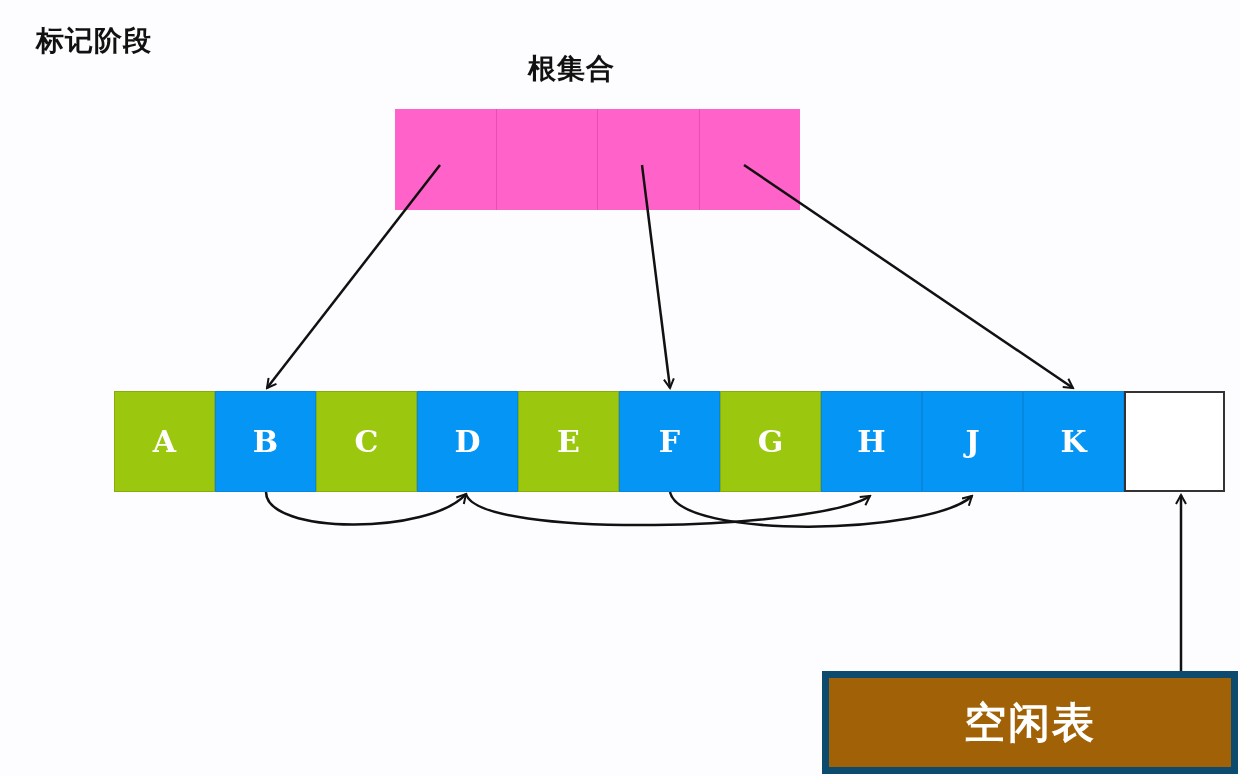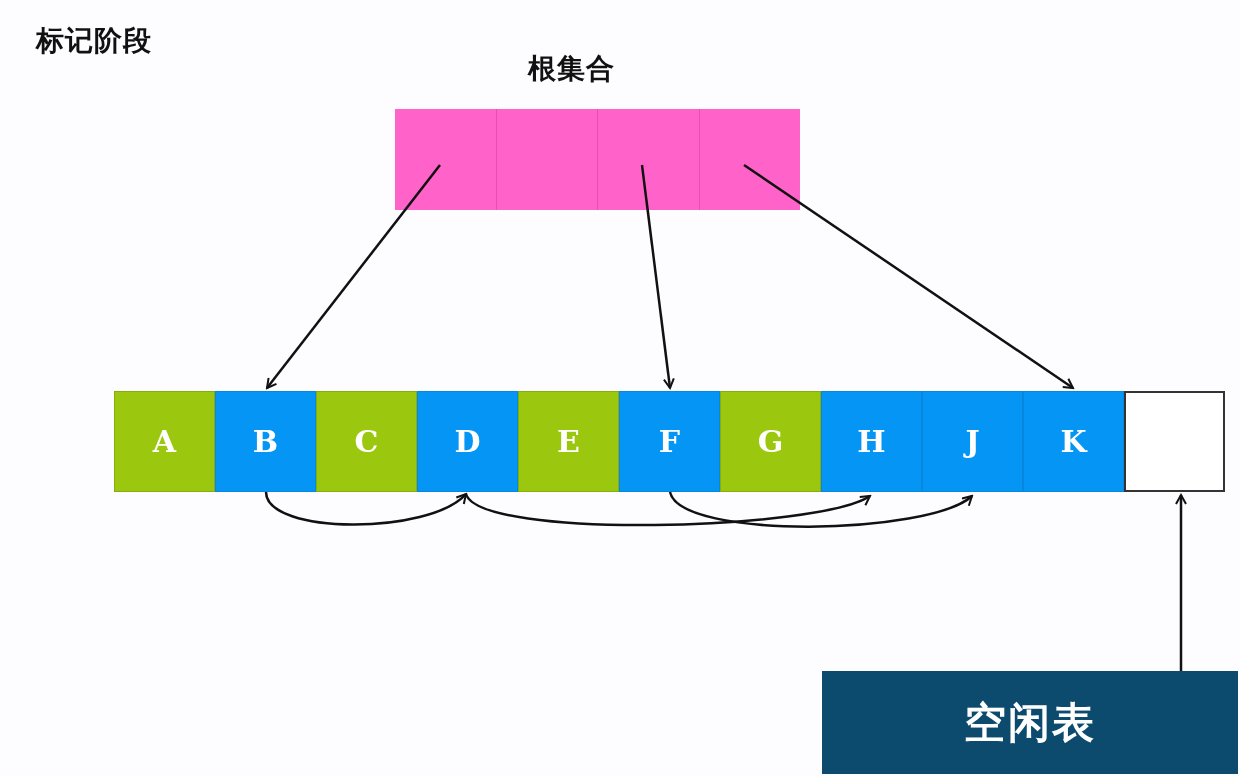--- a/index.html
+++ b/index.html
@@ -9,21 +9,21 @@
   #t-root{left:528px;top:22px;margin-top:28px;}
   .root-set{position:absolute;left:395px;top:109px;width:405px;height:101px;display:flex;}
   .root-cell{flex:1;background:#ff63c9;border-right:1px solid #e84fb4;box-sizing:border-box;}
   .root-cell:last-child{border-right:none;}
   .heap{position:absolute;left:114px;top:391px;height:101px;display:flex;}
   .cell{width:101px;height:101px;box-sizing:border-box;display:flex;align-items:center;justify-content:center;
         font-family:"DejaVu Serif",serif;font-weight:bold;font-size:30px;color:#fff;}
   .cell.green{background:#9bc80e;border:1px solid #86ad0a;}
   .cell.blue{background:#0596f5;border:1px solid #0788de;}
   .cell.free{background:#fff;border:2px solid #333;}
-  .free-list{position:absolute;left:822px;top:671px;width:416px;height:103px;background:#0c4a6e;border:4px solid #0c4a6e;
+  .free-list{position:absolute;left:822px;top:671px;width:416px;height:103px;background:#a16207;border:7px solid #0c4a6e;
         display:flex;align-items:center;justify-content:center;color:#fff;font-weight:bold;font-size:42px;letter-spacing:2px;box-sizing:border-box;}
   svg.arrows{position:absolute;left:0;top:0;}
 </style>
 </head>
 <body>
 
 <div id="t-phase" class="title">标记阶段</div>
 <div id="t-root" class="title">根集合</div>
 
 <div class="root-set">

